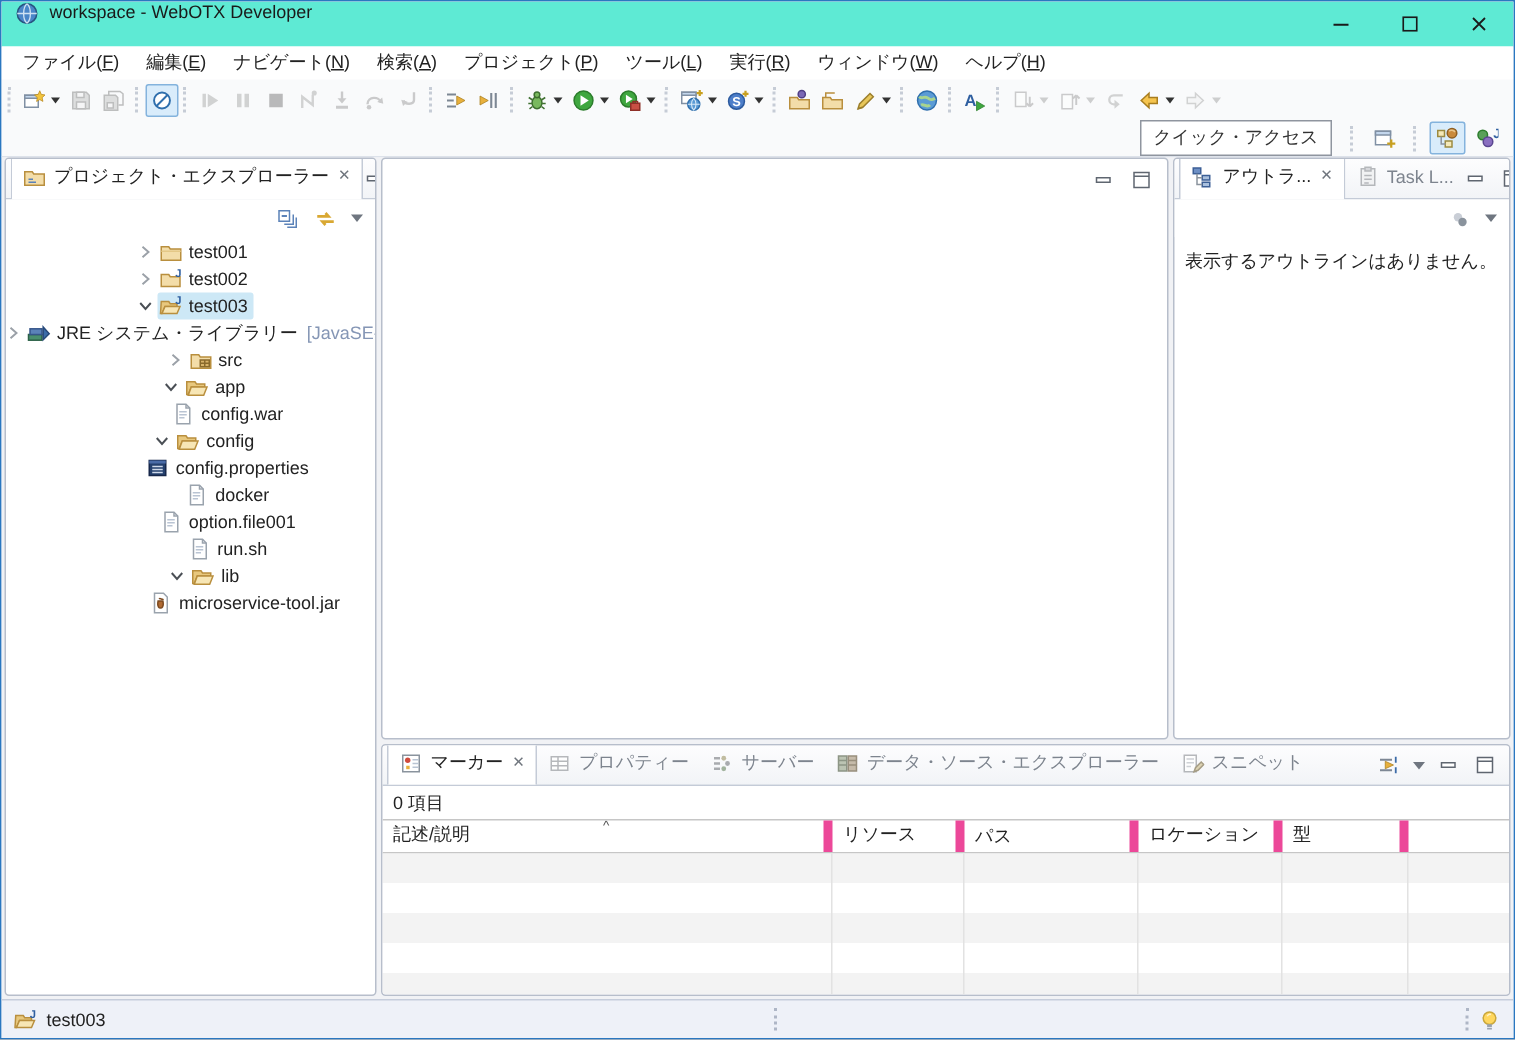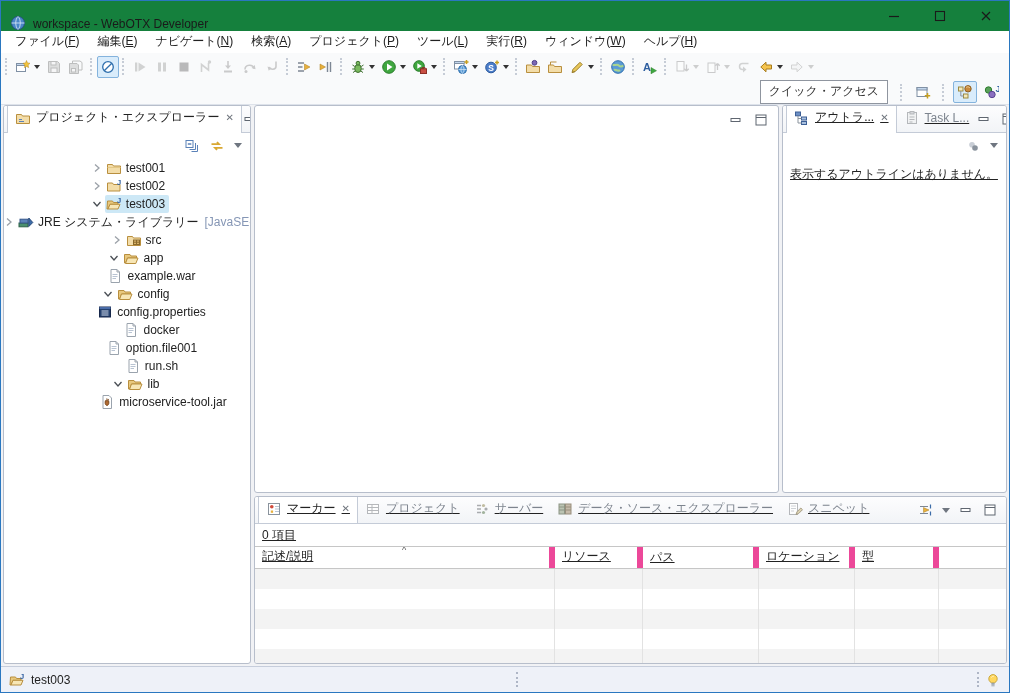--- a/index.html
+++ b/index.html
@@ -2,21 +2,21 @@
 <html><head>
 <meta charset="utf-8">
 <style>
   * { box-sizing: border-box; margin: 0; padding: 0; }
   html,body { background:#8a8f98; }
   body { font-family:"Liberation Sans","DejaVu Sans",sans-serif; font-size:12px; color:#222; }
   .window { width:1010px; height:693px; background:#fff; border:1px solid #2a77c0;
             display:flex; flex-direction:column; position:relative; overflow:hidden; }
 
   
-  .titlebar { height:30px; display:flex; align-items:flex-end; padding-left:9px; background:#15803d; flex:none; }
+  .titlebar { height:30px; display:flex; align-items:flex-start; padding-left:9px; background:#5eead4; flex:none; }
   .title-text { margin-left:7px; font-size:12px; color:#1a1a1a; }
   .win-controls { margin-left:auto; display:flex; height:100%; }
   .win-btn { width:46px; height:100%; display:flex; align-items:center; justify-content:center; }
 
   
   .menubar { height:22px; display:flex; align-items:center; padding-left:5px; background:#fff; flex:none; }
   .menu-item { padding:2px 9px 3px; cursor:default; border-radius:2px; }
 
   
   .toolbar { height:27px; display:flex; align-items:center; background:#f9fafb; padding-left:1px; flex:none; }
@@ -32,21 +32,21 @@
               background:#f9fafb; border-bottom:1px solid #dde2ea; padding-right:6px; gap:4px; flex:none; }
   .quick-access { border:1px solid #8f959f; background:#fff; padding:2px 8px 3px; color:#333; margin-right:5px; }
   .pbtn { height:22px; min-width:24px; display:flex; align-items:center; justify-content:center;
           border:1px solid transparent; border-radius:2px; }
   .pbtn.active { background:#d9ecfb; border-color:#84b3dd; }
 
   
   .workbench { flex:1; display:flex; background:#f1f2f5; padding:0 2px 2px; gap:3px; min-height:0; }
   .panel { background:#fff; border:1px solid #b7becb; border-radius:3px; display:flex; flex-direction:column; min-height:0; overflow:hidden; }
   .left-panel { width:248px; flex:none; }
-  .main-col { flex:1; display:flex; flex-direction:column; gap:3px; min-width:0;text-decoration:underline; }
+  .main-col { flex:1; display:flex; flex-direction:column; gap:3px; min-width:0; }
   .top-row { height:388px; display:flex; gap:3px; flex:none; }
   .editor-panel { flex:1; position:relative; }
   .outline-panel { width:225px; flex:none; }
   .bottom-panel { flex:1; }
 
   
   .panel-header { height:27px; flex:none; display:flex; align-items:flex-end;
                   background:linear-gradient(#fdfdfe,#f2f4f7); border-bottom:1px solid #c4cbd7; }
   .vtab { display:flex; align-items:center; gap:5px; padding:5px 7px 6px; white-space:nowrap; cursor:default; }
   .vtab.active { background:#fff; border:1px solid #c4cbd7; border-bottom:none; border-radius:3px 3px 0 0;
@@ -583,21 +583,21 @@
           <div class="tree-row" style="padding-left: 36px;">
             <span class="expander"></span>
             <span class="tree-entry">
               <span class="ic">
                 <svg width="16" height="16" viewBox="0 0 16 16">
                   <path d="M4 1.5h6l2.5 2.5v10.5H4z" fill="#fff" stroke="#9aa3ad"></path>
                   <path d="M10 1.5V4h2.5" fill="none" stroke="#9aa3ad"></path>
                   <path d="M5.5 6.5h5M5.5 8.5h5M5.5 10.5h3.5" stroke="#b9c4d3"></path>
                 </svg>
               </span>
-              <span>example.war</span>
+              <span>config.war</span>
             </span>
           </div>
           <div class="tree-row" style="padding-left: 20px;">
             <span class="expander">
               <svg width="16" height="16" viewBox="0 0 16 16">
                 <path d="M4.5 6l3.5 4 3.5-4" stroke="#4a4f55" fill="none" stroke-width="1.3"></path>
               </svg>
             </span>
             <span class="tree-entry">
               <span class="ic">
@@ -782,21 +782,21 @@
                 <span>マーカー</span>
                 <span class="tclose">✕</span>
               </div>
               <div class="vtab inactive">
                 <span class="ic">
                   <svg width="16" height="16" viewBox="0 0 16 16">
                     <rect x="2.5" y="3.5" width="11" height="9" fill="#fff" stroke="#9aa3ad"></rect>
                     <path d="M2.5 6.5h11M7 3.5v9M2.5 9.5h11" stroke="#9aa3ad"></path>
                   </svg>
                 </span>
-                <span>プロジェクト</span>
+                <span>プロパティー</span>
               </div>
               <div class="vtab inactive">
                 <span class="ic">
                   <svg width="16" height="16" viewBox="0 0 16 16">
                     <path d="M3 4.5h4M3 8h4M3 11.5h4" stroke="#8a939d" stroke-width="1.6"></path>
                     <circle cx="9.5" cy="4.5" r="1.6" fill="#b9aa4e"></circle>
                     <circle cx="12" cy="8" r="1.6" fill="#8a939d"></circle>
                     <circle cx="9.5" cy="11.5" r="1.6" fill="#6da85e"></circle>
                   </svg>
                 </span>

